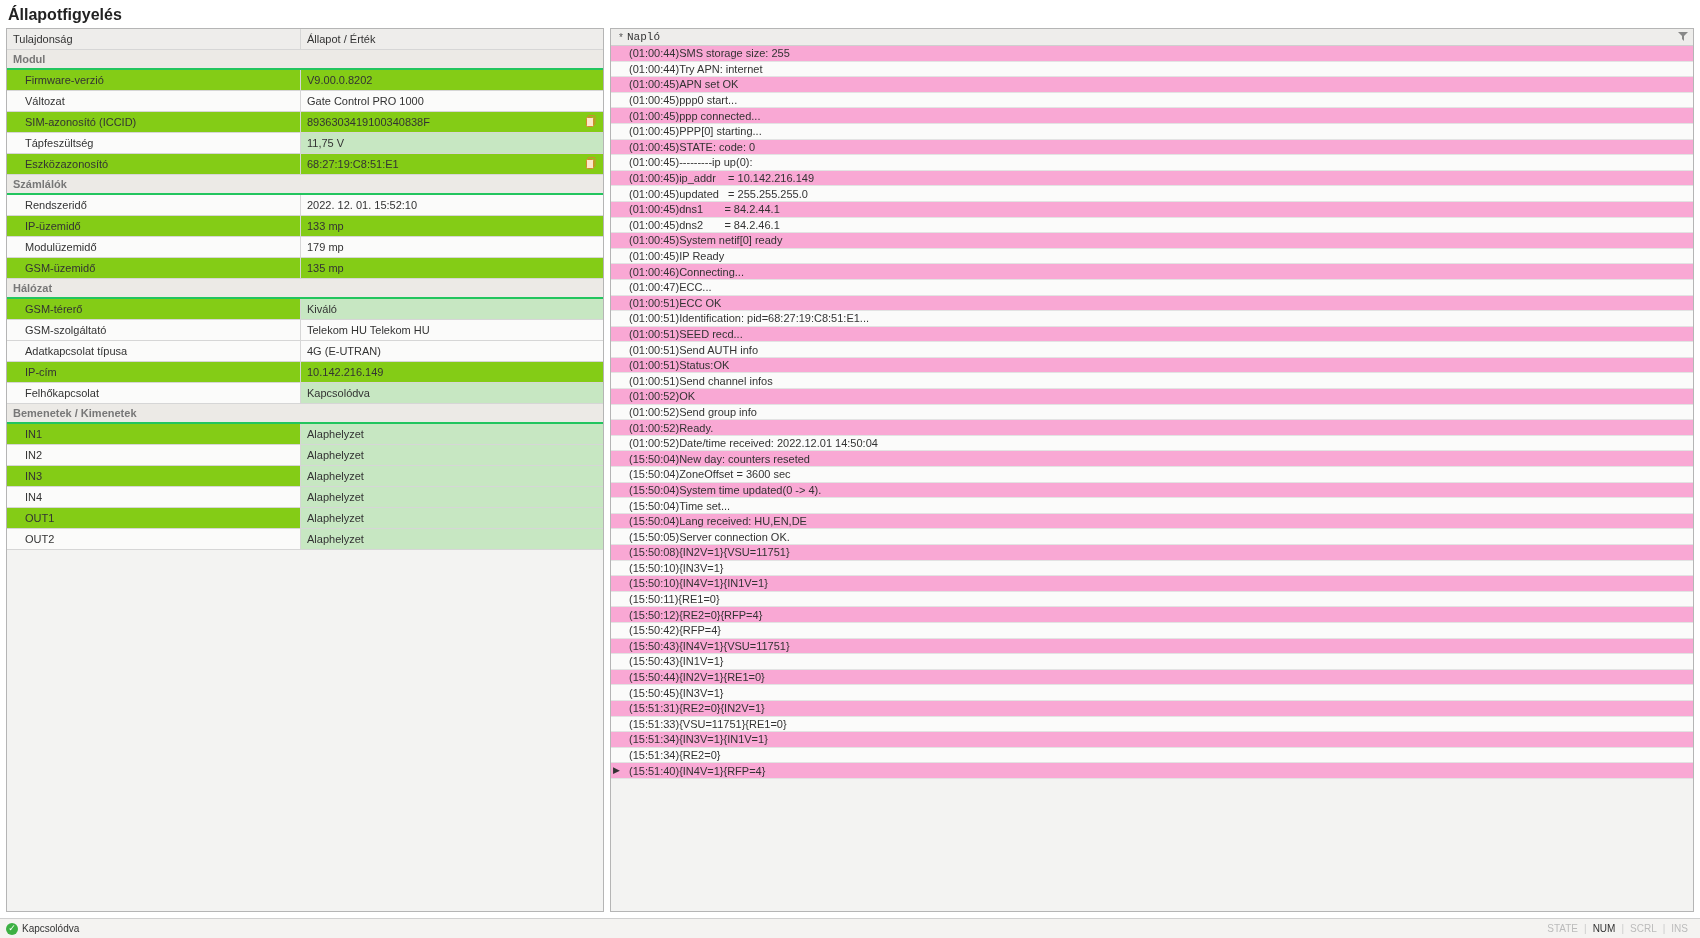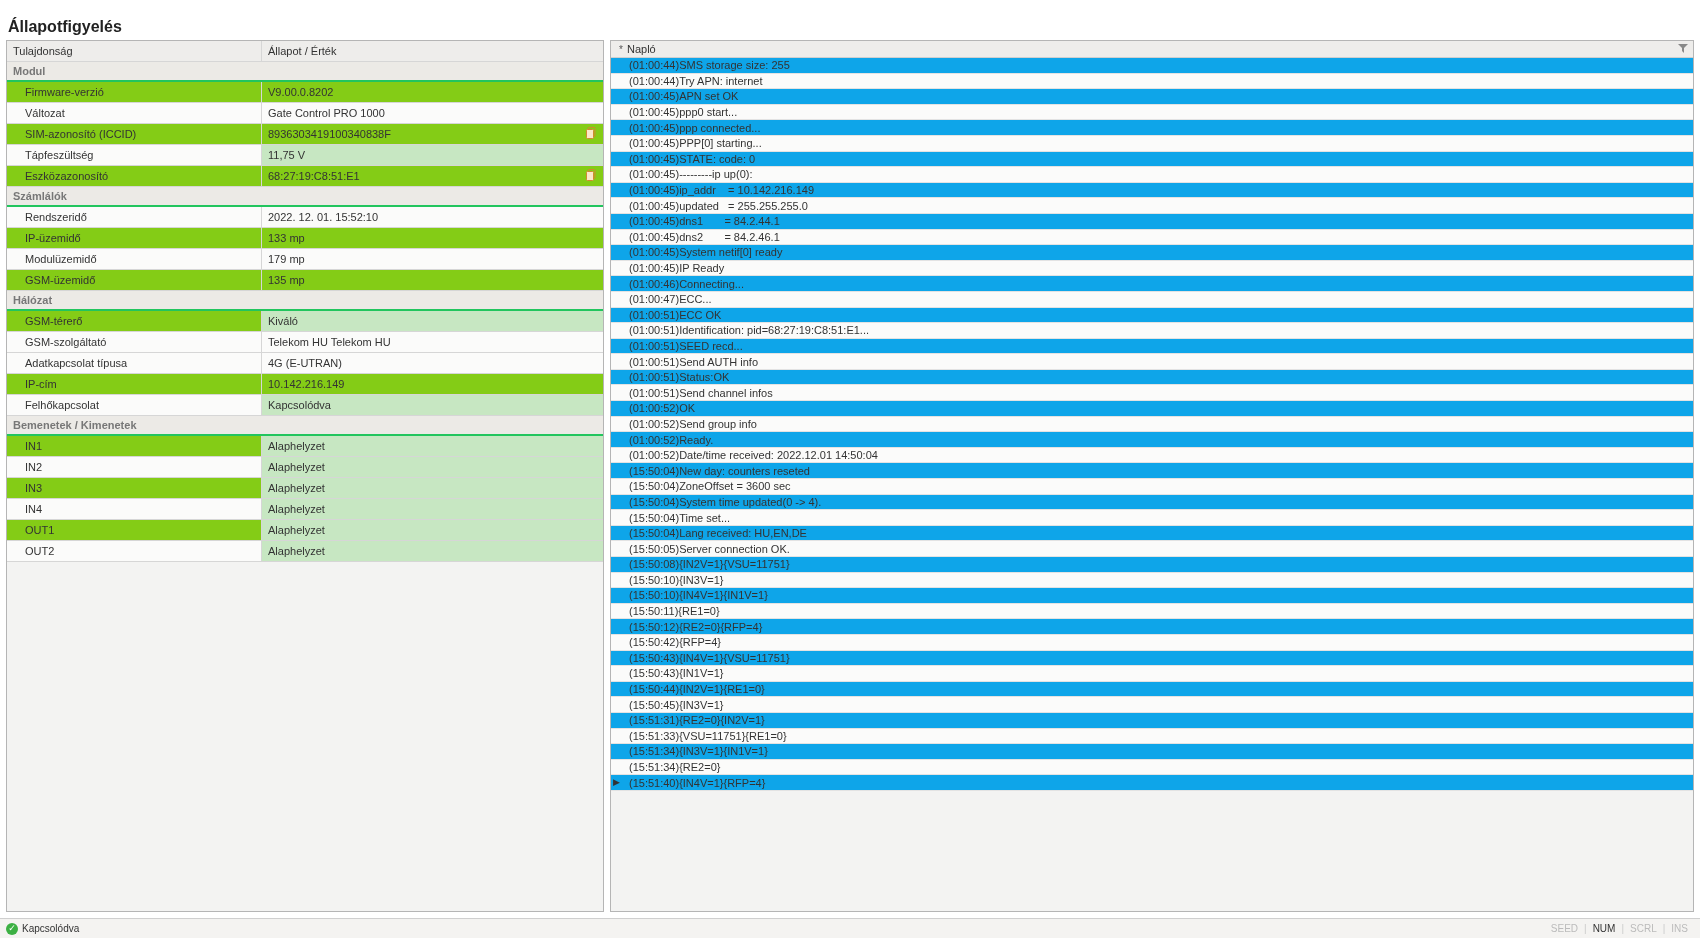--- a/index.html
+++ b/index.html
@@ -8,21 +8,21 @@
   font-family: "Segoe UI", Tahoma, Arial, sans-serif;
   font-size: 11px;
   color: #333;
   background: #fff;
   display: flex;
   flex-direction: column;
 }
 h1.title {
   font-size: 16px;
   font-weight: bold;
-  padding: 18px 8px 4px 8px;
+  padding: 6px 8px 4px 8px;
   color: #222;
 }
 .main {
   flex: 1 1 auto;
   display: flex;
   gap: 6px;
   padding: 0 6px 6px 6px;
   min-height: 0;
 }
 .panel {
@@ -43,21 +43,21 @@
 }
 .tbl-head { background: #eeedeb; font-weight: normal; }
 .tbl-head .col, .tbl-row .col {
   padding: 3px 6px;
   line-height: 14px;
   white-space: nowrap;
   overflow: hidden;
   text-overflow: ellipsis;
 }
 .tbl-row.stripe { background: #fbfbfa; }
-.col.prop { width: 255px; border-right: 1px solid #d6d6d6; padding-left: 18px; }
+.col.prop { width: 294px; border-right: 1px solid #d6d6d6; padding-left: 18px; }
 .tbl-head .col.prop { padding-left: 6px; }
 .col.val { flex: 1 1 auto; position: relative; }
 .col.val.hl { background: #c7e7c2; }
 .col.val .clip {
   position: absolute;
   right: 4px; top: 2px;
   width: 14px; height: 14px;
   cursor: pointer;
 }
 .col.val .clip svg { display: block; }
@@ -76,35 +76,35 @@
 .log-head {
   display: flex;
   align-items: center;
   border-bottom: 1px solid #cfcfcf;
   background: #eeedeb;
   padding: 2px 4px;
 }
 .log-head .asterisk {
   width: 12px; font-size: 10px; color: #555; text-align: center;
 }
-.log-head .label { flex: 1; }
+.log-head .label { flex: 1; font-family: Liberation Mono, monospace; }
 .log-head .filter-btn {
   width: 12px; height: 12px;
   display: flex; align-items: center; justify-content: center;
   cursor: pointer;
 }
 .log-body {
   flex: 1 1 auto;
   overflow-y: auto;
 }
 .log-row {
   display: flex;
   align-items: center;
   border-bottom: 1px solid #e3e3e3;
-  background: #0ea5e9;
+  background: #f9a8d4;
   height: 15.6px;
   padding-left: 14px;
   font-family: "Segoe UI", Tahoma, Arial, sans-serif;
   position: relative;
 }
 .log-row:nth-child(even) { background: #fbfbfa; }
 .log-row .msg { white-space: pre; padding: 1px 4px; }
 .log-row .caret {
   position: absolute;
   left: 2px; top: 2px;
@@ -408,20 +408,20 @@
         </div>
       </div>
   </div>
 
 </div>
 
 <div class="statusbar">
   <span class="indicator"></span>
   <span>Kapcsolódva</span>
   <span class="spacer"></span>
-  <span class="ind">SEED</span>
+  <span class="ind">STATE</span>
     <span class="sep">|</span>
   <span class="ind on">NUM</span>
     <span class="sep">|</span>
   <span class="ind">SCRL</span>
     <span class="sep">|</span>
   <span class="ind">INS</span>
 </div>
 
 </body></html>

